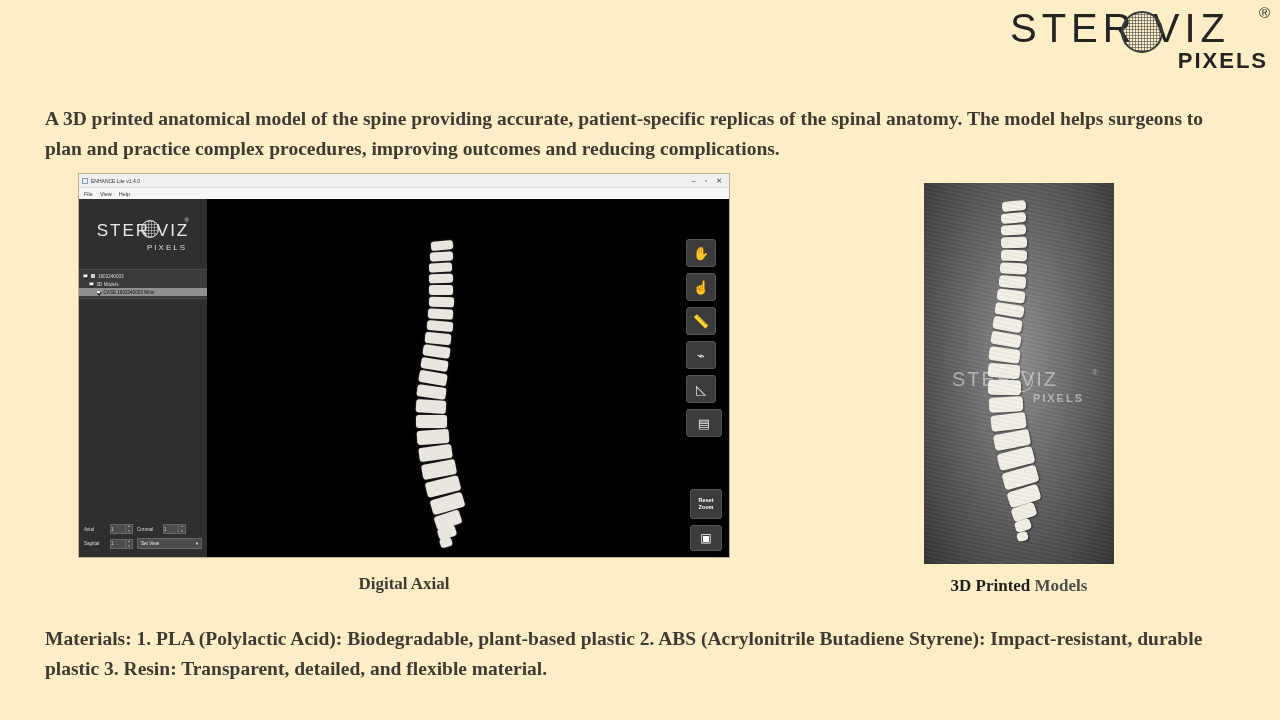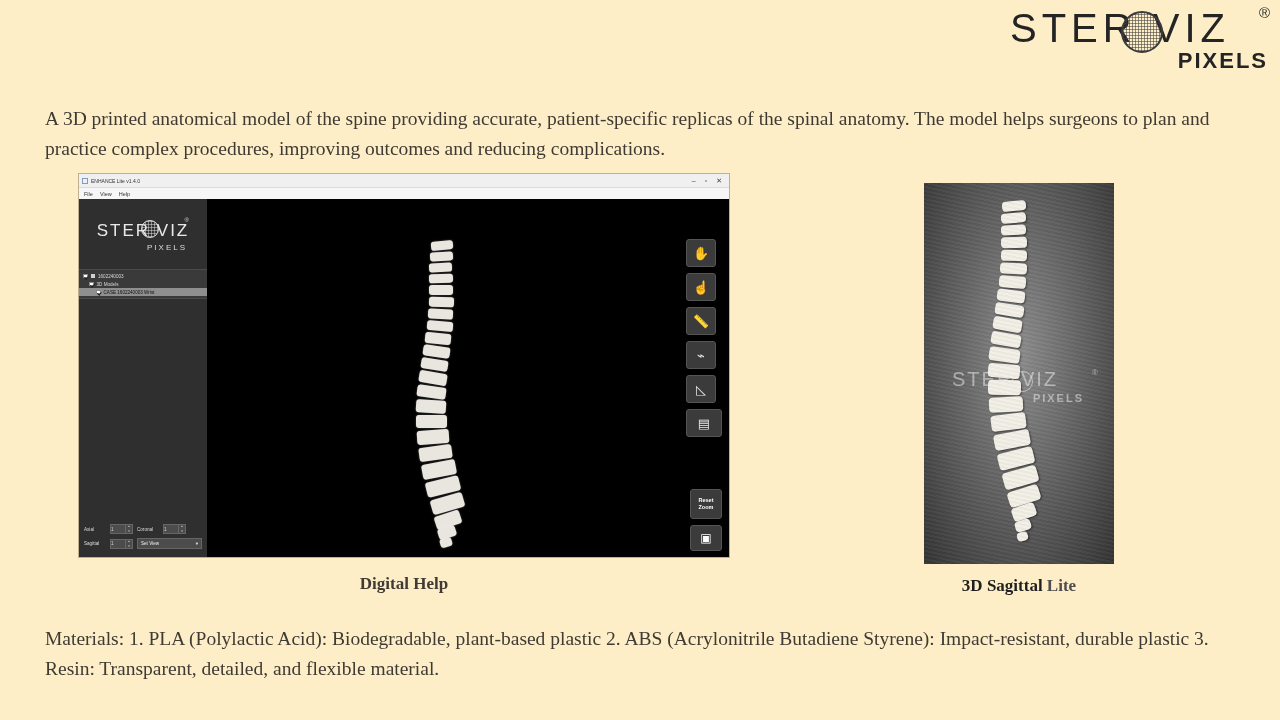--- a/index.html
+++ b/index.html
@@ -65,21 +65,21 @@
     letter-spacing: 2px;
     color: #242424;
   }
 
   
   .body-text {
     position: absolute;
     left: 45px;
     width: 1190px;
     font-size: 19.5px;
-    font-weight: normal;
+    font-weight: bold;
     color: #3f3a33;
     line-height: 1.55;
     text-align: left;
   }
   #intro-text { top: 104px; }
   #materials-text { top: 624px; }
 
   
   .app-window {
     position: absolute;
@@ -583,18 +583,18 @@
   </div>
 
   <div class="photo-watermark">
     <div class="pw-word">STER VIZ</div>
     <div class="pw-ring"></div>
     <div class="pw-reg">®</div>
     <div class="pw-sub">PIXELS</div>
   </div>
 </div>
 
-<div id="caption-digital" class="caption">Digital Help</div>
+<div id="caption-digital" class="caption">Digital Axial</div>
 <div id="caption-printed" class="caption">
-  <span class="cap-strong">3D Sagittal</span><span class="cap-weak"> Lite</span>
+  <span class="cap-strong">3D Printed</span><span class="cap-weak"> Models</span>
 </div>
 
 <div id="materials-text" class="body-text">Materials: 1. PLA (Polylactic Acid): Biodegradable, plant-based plastic 2. ABS (Acrylonitrile Butadiene Styrene): Impact-resistant, durable plastic 3. Resin: Transparent, detailed, and flexible material.</div>
 
 </body></html>

